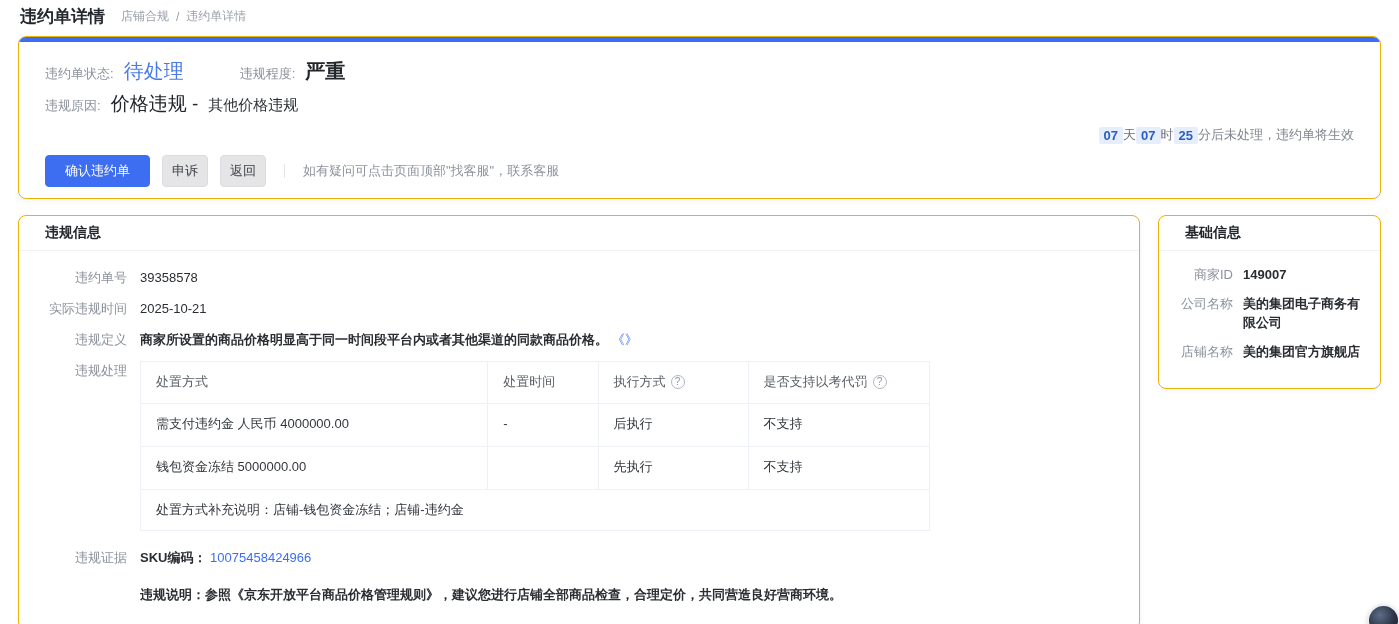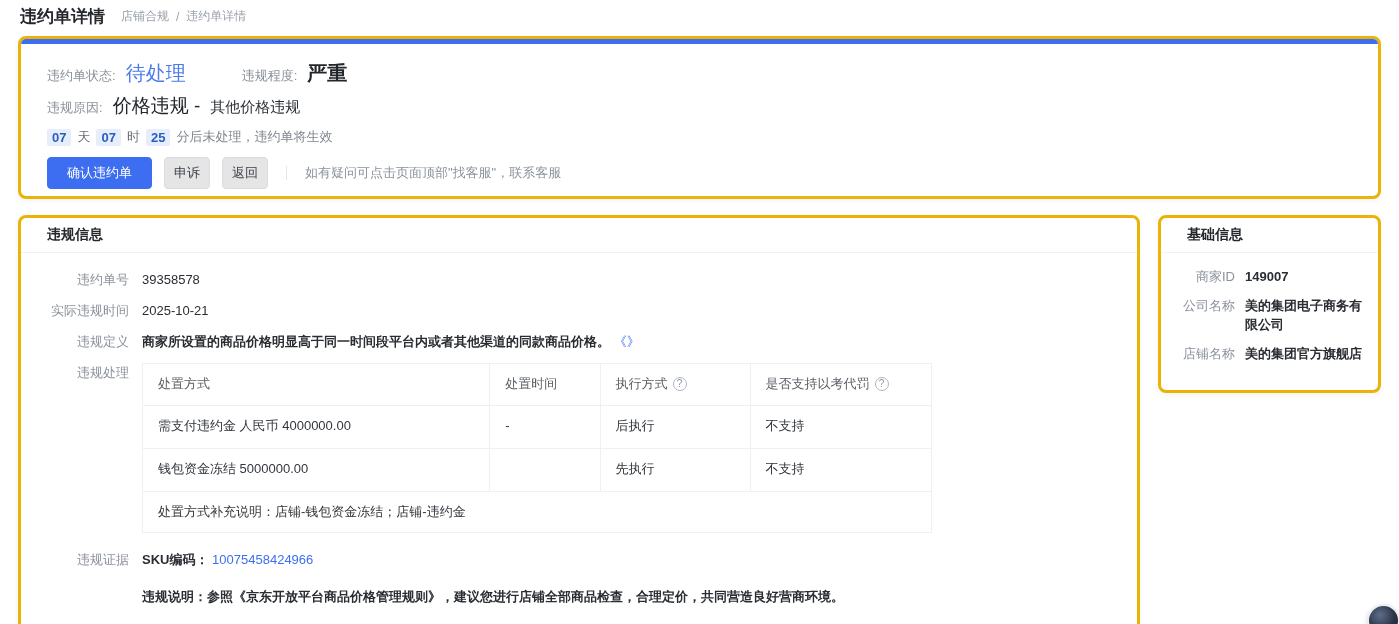--- a/index.html
+++ b/index.html
@@ -12,35 +12,35 @@
   
   .page-header { display:flex; align-items:center; gap:16px; padding:5px 20px 6px 20px; background:#fff; }
   .page-title { font-size:17px; font-weight:700; color:#24272c; }
   .breadcrumb { display:flex; align-items:center; gap:7px; font-size:12px; color:#9aa1ab; }
   .breadcrumb .crumb-link { cursor:pointer; color:#9aa1ab; }
   .breadcrumb .crumb-current { color:#9aa1ab; }
 
   .content { padding:0 18px; }
 
   
-  .card { background:#fff; border:3px solid #eab308; border-radius:8px;
+  .card { background:#fff; border:1px solid #eab308; border-radius:8px;
           box-shadow:0 2px 6px rgba(31,45,61,0.05); }
 
   
   .status-card { position:relative; overflow:hidden; padding:21px 26px 14px 26px; margin-top:2px; height:163px; }
   .card-topbar { position:absolute; top:0; left:0; right:0; height:5px; background:#3D6EF2; }
   .status-row { display:flex; align-items:baseline; gap:56px; margin-bottom:6px; }
   .status-field { display:flex; align-items:baseline; gap:10px; }
   .f-label { font-size:13px; color:#8c929c; }
   .status-pending { font-size:20px; color:#4B7BEA; }
   .severity { font-size:20px; font-weight:700; color:#23262b; }
   .reason-row { display:flex; align-items:baseline; gap:10px; margin-bottom:9px; }
   .reason-main { font-size:19px; color:#23262b; }
   .reason-sub { font-size:15px; color:#2e3237; }
-  .countdown-row { display:flex; align-items:center; gap:6px; margin-bottom:11px; font-size:13px; color:#6b7079; }
+  .countdown-row { display:flex; align-items:center; margin-bottom:11px; font-size:13px; color:#6b7079;justify-content:flex-end; }
   .chip { background:#e7eefb; color:#2c5dc0; font-weight:700; padding:1px 5px; border-radius:2px; font-size:13px; }
   .countdown-suffix { color:#80868f; }
   .actions-row { display:flex; align-items:center; gap:12px; }
   .btn { height:32px; border-radius:4px; font-size:13px; cursor:pointer;
          font-family:"Liberation Sans","DejaVu Sans",sans-serif; }
   .btn-primary { background:#3D6EF2; border:1px solid #3D6EF2; color:#fff; padding:0 19px; }
   .btn-default { background:#e5e5e5; border:1px solid #d9dce1; color:#3e434b; padding:0 9px; }
   .v-divider { width:1px; height:14px; background:#e3e5e9; margin:0 6px; }
   .help-text { font-size:13px; color:#8c929c; }
 

